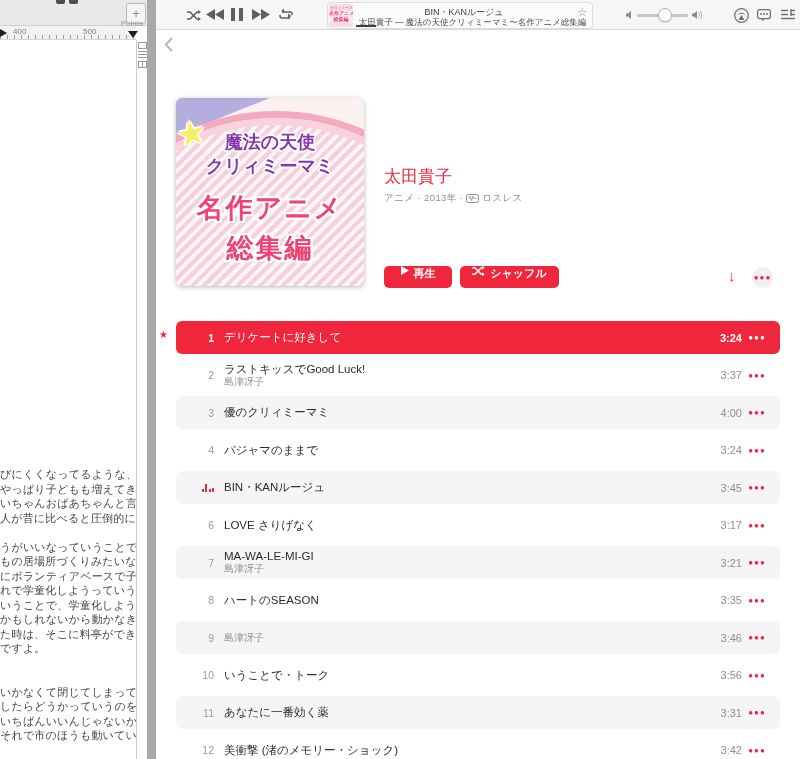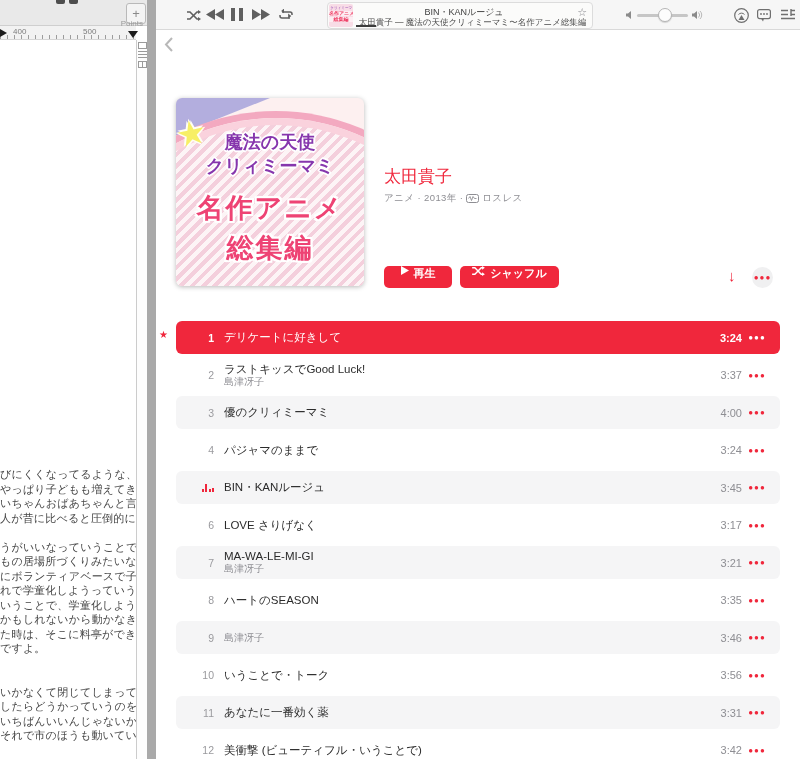--- a/index.html
+++ b/index.html
@@ -399,20 +399,20 @@
     <div class="t-main">
       <div class="t-title">あなたに一番効く薬</div>
 
     </div>
     <span class="t-time">3:31</span>
     <span class="t-more">●●●</span>
   </div>
       <div class="track-row">
     <span class="t-num">12</span>
     <div class="t-main">
-      <div class="t-title">美衝撃 (ビューティフル・いうことで)</div>
+      <div class="t-title">美衝撃 (渚のメモリー・ショック)</div>
 
     </div>
     <span class="t-time">3:42</span>
     <span class="t-more">●●●</span>
   </div>
     </div>
 </div>
 
 </body></html>

